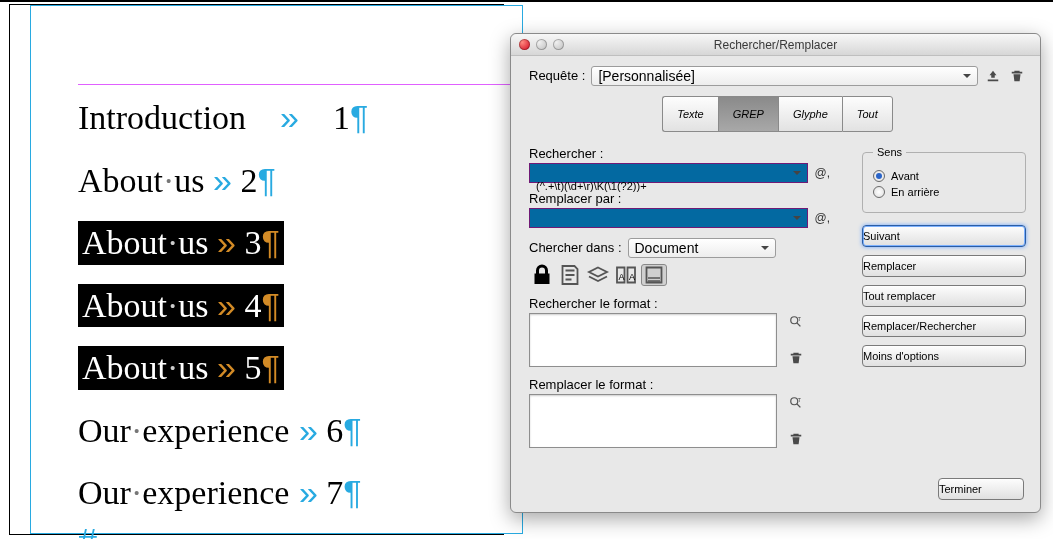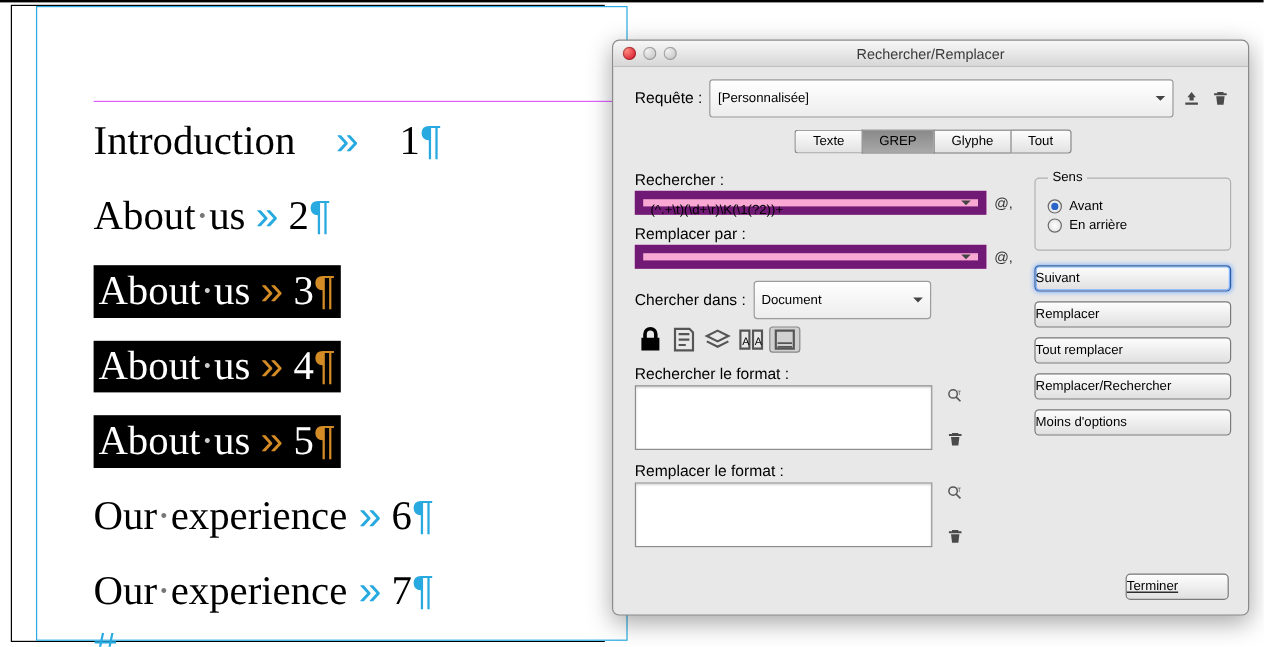--- a/index.html
+++ b/index.html
@@ -110,42 +110,42 @@
     flex: 1;
     position: relative;
   }
 
   .row { display: flex; align-items: center; gap: 6px; }
 
   .select {
     background: linear-gradient(#fff,#ededed);
     border: 1px solid #9c9c9c;
     border-radius: 3px;
-    height: 32px;
+    height: 20px;
     padding: 0 22px 0 6px;
-    font-size: 11px;
+    font-size: 14px;
     position: relative;
     display: inline-flex;
     align-items: center;
     box-shadow: 0 1px 0 rgba(255,255,255,.6) inset;
   }
   .select::after {
     content: "";
     position: absolute;
     right: 6px; top: 50%;
     margin-top: -2px;
     border: 4px solid transparent;
     border-top-color: #444;
   }
   .text-input {
-    background: #f9a8d4;
-    border: 7px solid #701a75;
+    background: #0369a1;
+    border: 1px solid #701a75;
     height: 20px;
     font-size: 11px;
-    padding: 3px 20px 0 6px;
+    padding: 16px 20px 0 6px;
     position: relative;
   }
   .text-input::after {
     content: "";
     position: absolute;
     right: 6px; top: 50%;
     margin-top: -2px;
     border: 4px solid transparent;
     border-top-color: #444;
   }
@@ -169,35 +169,36 @@
 
   .tabs {
     display: flex;
     justify-content: center;
     margin: 10px 0 14px 0;
   }
   .tab {
     border: 1px solid #8a8a8a;
     border-right: none;
     background: linear-gradient(#fdfdfd,#e2e2e2);
-    height: 20px;
+    height: 36px;
     padding: 0 14px;
     font-size: 11px;
     display: flex;
     align-items: center;
+    font-style: italic;
   }
   .tab:last-child { border-right: 1px solid #8a8a8a; border-radius: 0 3px 3px 0; }
   .tab:first-child { border-radius: 3px 0 0 3px; }
   .tab.active {
     background: linear-gradient(#8a8a8a,#a8a8a8);
   }
 
   .columns {
     display: flex;
-    gap: 18px;
+    gap: 32px;
   }
   .col-left { flex: 1; }
   .col-right { width: 164px; }
   .field-label { font-size: 13px; margin-bottom: 2px; }
 
   fieldset.sens {
     border: 1px solid #b0b0b0;
     border-radius: 4px;
     padding: 8px 10px 10px 10px;
     margin: 0 0 12px 0;
@@ -253,21 +254,21 @@
     color: #444;
     font-size: 13px;
   }
   .scope.active { border-color: #888; background: #d0d0d0; }
 
   .footer {
     display: flex;
     justify-content: flex-end;
     padding: 8px 16px 12px 0;
   }
-  .footer .btn { width: 86px; margin: 0; text-decoration: underline; }
+  .footer .btn { width: 86px; margin: 0; }
 
   .side-icons-col {
     display: flex;
     flex-direction: column;
     justify-content: space-between;
     height: 54px;
     padding-left: 4px;
   }
   .at-special { font-size: 12px; color: #333; }
 </style>

